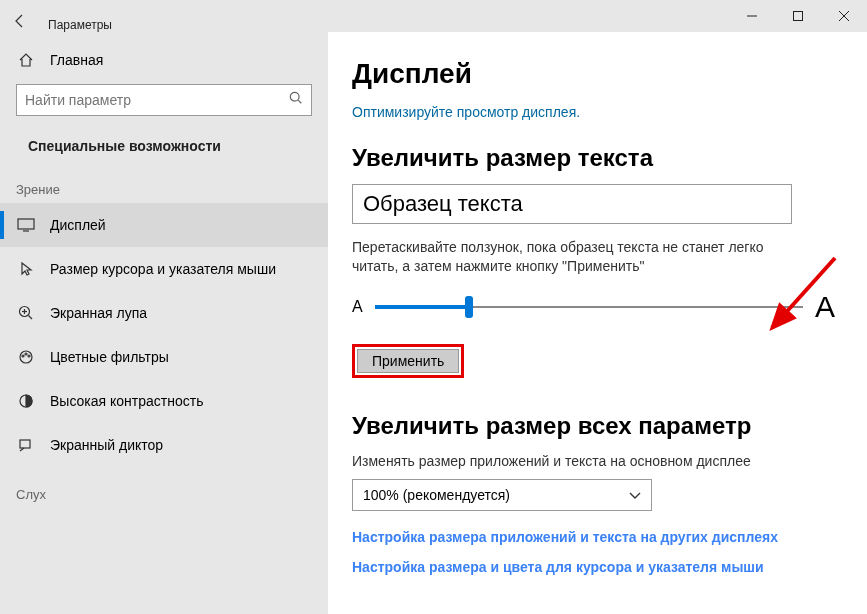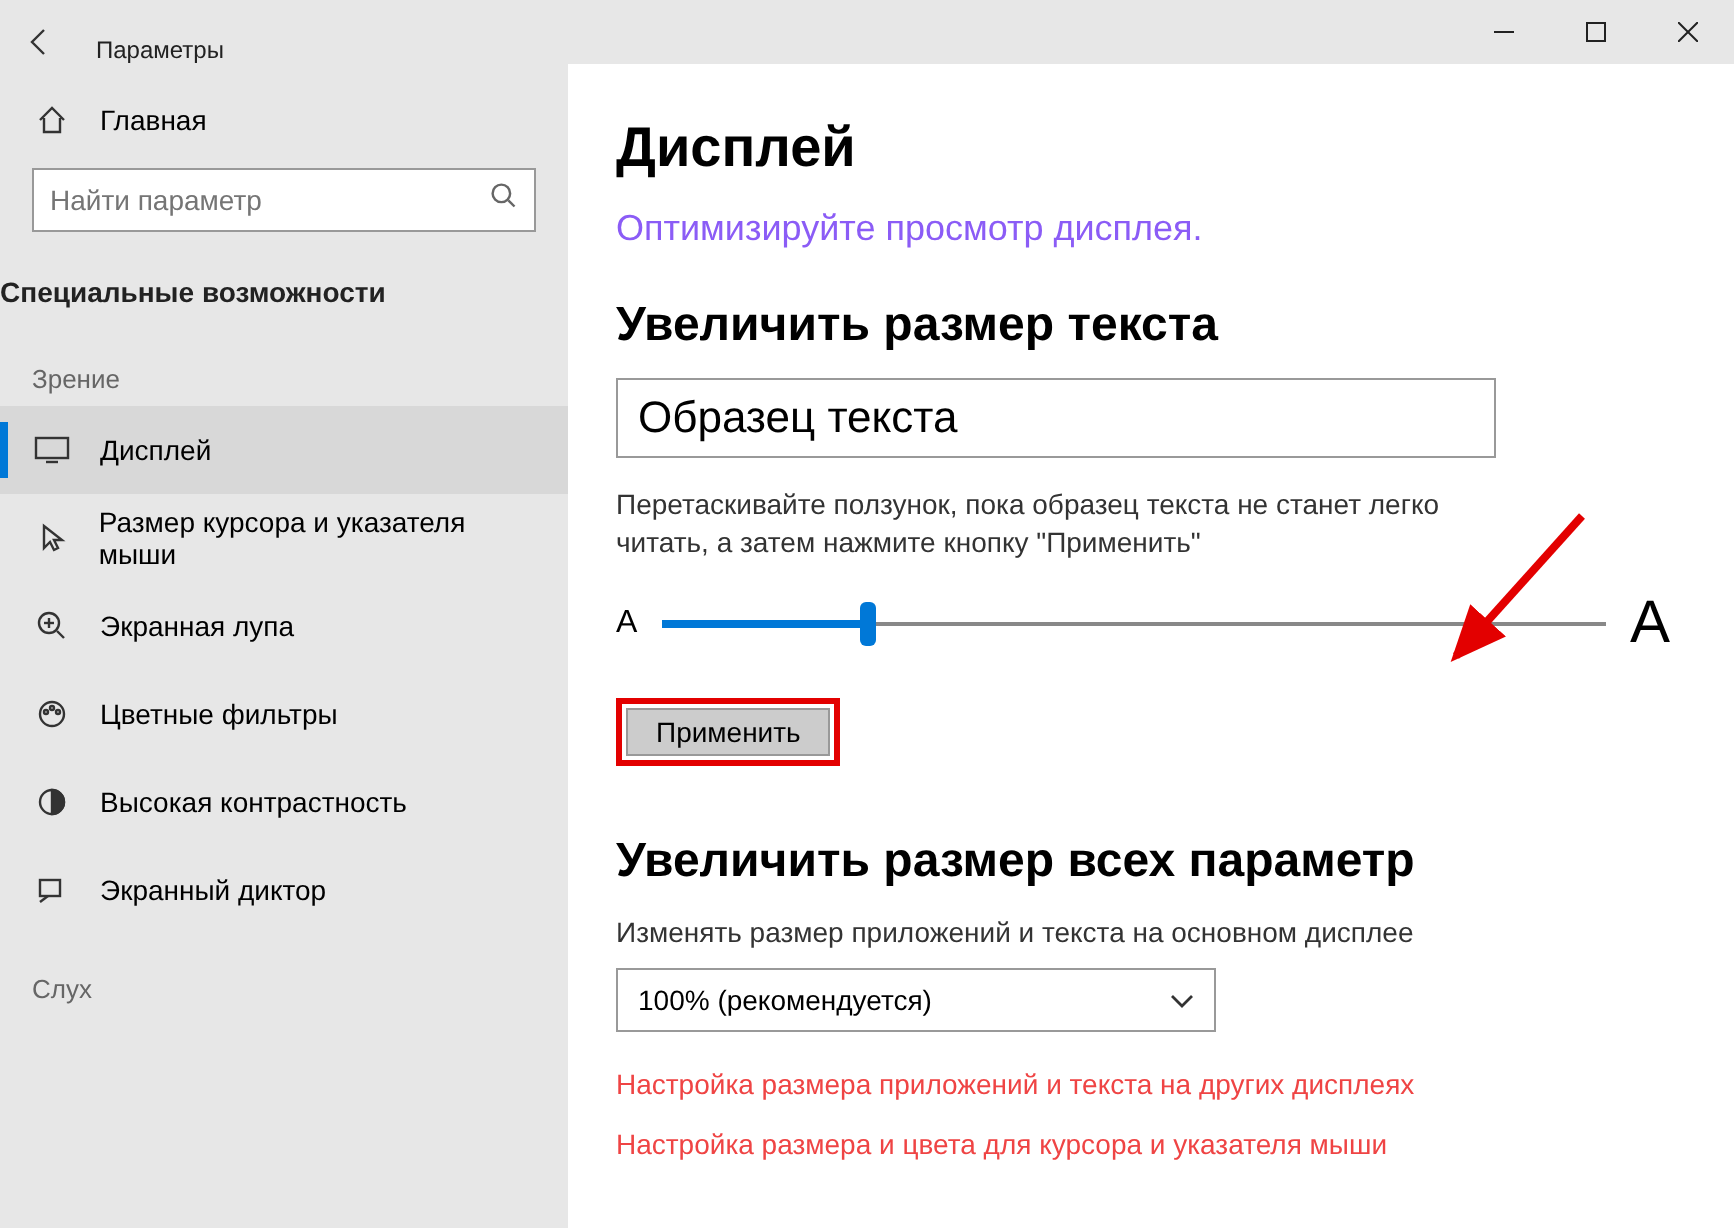--- a/index.html
+++ b/index.html
@@ -4,49 +4,49 @@
 <style>
   * { box-sizing: border-box; margin: 0; padding: 0; font-family: "Segoe UI", Arial, sans-serif; }
   body { width: 867px; height: 614px; overflow: hidden; background: #fff; position: relative; }
   .title-bar { height: 32px; display: flex; align-items: flex-end; background: #e7e7e7; }
   .title-bar .back { width: 40px; text-align: center; font-size: 14px; color: #333; cursor: pointer; }
   .title-bar .title { font-size: 12px; color: #222; margin-left: 8px; }
   .win-controls { margin-left: auto; display: flex; }
   .win-controls div { width: 46px; height: 32px; display: flex; align-items: center; justify-content: center; cursor: pointer; }
   .win-controls svg { stroke: #222; }
   .content { display: flex; height: calc(100% - 32px); }
-  .sidebar { width: 284px; background: #e7e7e7; padding-top: 12px; display: flex; flex-direction: column; }
+  .sidebar { width: 328px; background: #e7e7e7; padding-top: 12px; display: flex; flex-direction: column; }
   .home-row { display: flex; align-items: center; padding: 8px 16px; font-size: 14px; cursor: pointer; }
   .home-row .icon { width: 20px; margin-right: 14px; display: flex; justify-content: center; }
   .search-box { margin: 8px 16px 14px 16px; height: 32px; border: 1px solid #999; background: #ffffff; display: flex; align-items: center; padding: 0 8px; }
   .search-box input { flex: 1; border: none; outline: none; background: transparent; font-size: 14px; color: #666; }
-  .section-title { font-size: 14px; font-weight: 600; padding: 8px 0; color: #222; }
+  .section-title { font-size: 14px; font-weight: 600; padding: 8px 28px; color: #222; }
   .group-label { font-size: 13px; color: #666; padding: 20px 16px 6px 16px; }
   .nav-item { display: flex; align-items: center; height: 44px; padding: 0 16px; font-size: 14px; cursor: pointer; position: relative; }
   .nav-item .icon { width: 20px; margin-right: 14px; display: flex; justify-content: center; }
   .nav-item.active { background: #d8d8d8; }
   .nav-item.active::before { content: ""; position: absolute; left: 0; top: 8px; bottom: 8px; width: 4px; background: #0078d7; }
   .main { flex: 1; padding: 26px 32px 20px 24px; overflow: hidden; position: relative; background: #fff; }
   .page-title { font-size: 28px; font-weight: 600; margin-bottom: 14px; }
-  .desc { font-size: 18px; color: #8b5cf6; margin-bottom: 24px; }
+  .desc { font-size: 14px; color: #0369a1; margin-bottom: 24px; }
   .section-head { font-size: 24px; font-weight: 600; margin-bottom: 12px; }
   .sample-box { border: 1px solid #999; padding: 6px 10px; font-size: 22px; margin-bottom: 14px; width: 440px; }
   .hint { font-size: 14px; color: #333; margin-bottom: 14px; max-width: 440px; line-height: 1.35; }
   .slider-row { display: flex; align-items: center; gap: 12px; margin-bottom: 20px; }
   .small-a { font-size: 16px; }
   .big-a { font-size: 30px; }
   .slider-track { position: relative; flex: 1; height: 24px; display: flex; align-items: center; }
   .track-bg { position: absolute; height: 2px; background: #888; width: 100%; }
   .track-fill { position: absolute; height: 4px; background: #0078d7; width: 22%; }
   .thumb { position: absolute; left: 21%; width: 8px; height: 22px; background: #0078d7; border-radius: 3px; }
   .apply-btn { border: 1px solid #999; background: #ccc; padding: 3px 14px; font-size: 14px; cursor: pointer; }
   .highlight { border: 3px solid #e30000; display: inline-block; padding: 2px; margin-bottom: 26px; }
   .section2 { margin-top: 8px; }
   .dropdown { border: 1px solid #999; width: 300px; height: 32px; display: flex; align-items: center; justify-content: space-between; padding: 0 10px; font-size: 14px; margin-top: 8px; margin-bottom: 18px; cursor: pointer; text-align: right; }
-  .link { color: #ef4444; font-size: 14px; margin-bottom: 14px; cursor: pointer; }
+  .link { color: #3b82f6; font-size: 14px; margin-bottom: 14px; cursor: pointer; font-weight: bold; }
   .arrow-annotation { position: absolute; left: 432px; top: 218px; pointer-events: none; }
 </style>
 </head>
 <body>
 
 <div class="title-bar">
   <div class="back">
     <svg width="16" height="16" viewBox="0 0 16 16" fill="none">
         <path d="M10 2 L4 8 L10 14" stroke="#333" stroke-width="1.2" fill="none"></path>
       </svg>

